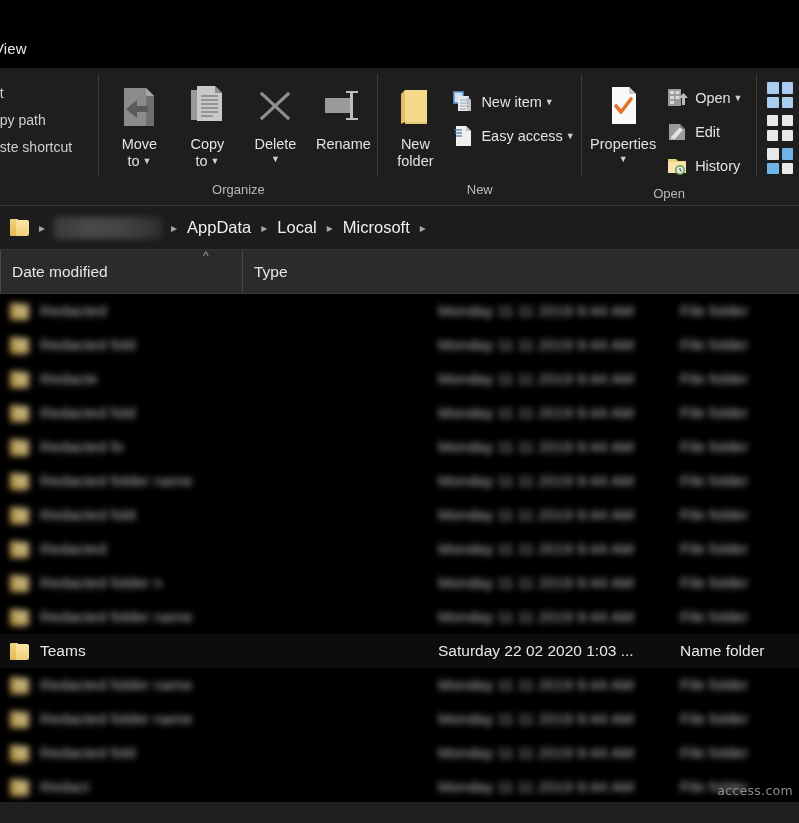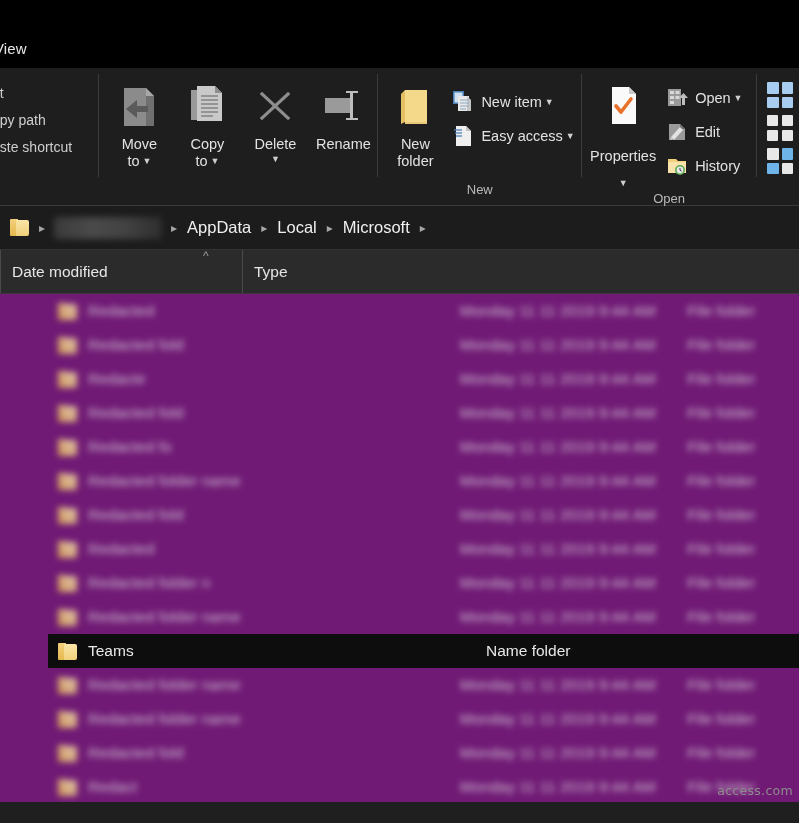--- a/index.html
+++ b/index.html
@@ -92,21 +92,21 @@
   .colhdr .ch { color: #e6e6e6; font-size: 15.5px; position: relative; height: 100%;
                 display:flex; align-items:center; cursor: default; }
   .ch.name { width: 430px; padding-left: 0; }
   .ch.date { width: 242px; padding-left: 11px; border-left: 1px solid #4a4a4a; }
   .ch.type { width: 127px; padding-left: 11px; border-left: 1px solid #4a4a4a; }
   .sort-caret {
     position: absolute; left: 203px; top: 0px; color: #9a9a9a; font-size: 12px; line-height: 12px;
   }
 
   
-  .filelist { position: relative; height: 508px; background: #701a75; overflow: hidden; padding-left: 48px; }
+  .filelist { position: relative; height: 508px; background: #000000; overflow: hidden; }
   .frow { display: flex; align-items: center; height: 34px; padding-left: 4px; cursor: default; }
   .frow .fname { width: 426px; display: flex; align-items: center; }
   .frow .fdate { width: 242px; padding-left: 8px; }
   .frow .ftype { width: 127px; padding-left: 8px; }
   .frow .txt { color: #e8e8e8; font-size: 15.5px; white-space: nowrap; overflow: hidden; }
   .frow.blur { filter: blur(3.4px); opacity: .78; }
   .frow.selected { background: #0d0d0d; }
 
   .folder-ico { width: 20px; height: 17px; margin: 0 10px 0 6px; flex: none; position: relative; }
   .folder-ico::before {
@@ -199,20 +199,21 @@
             <svg width="48" height="46" viewBox="0 0 48 46">
               <rect x="6" y="14" width="26" height="15" fill="#9a9a9a"></rect>
               <rect x="31" y="8" width="3" height="27" fill="#bdbdbd"></rect>
               <path d="M27 8 h12 M27 35 h12" stroke="#bdbdbd" stroke-width="2.2" fill="none"></path>
             </svg>
           </div>
           <div class="lbl"><span>Rename</span></div>
         </div>
 
       </div>
+      <div class="glabel">Organize</div>
     </div>
     <div class="vsep"></div>
 
     <div class="rgroup" style="width:204px;">
       <div class="gbody" style="padding-left:6px;">
         <div class="bigbtn" style="width:62px;">
           <div class="ico">
             <svg width="40" height="44" viewBox="0 0 40 44">
               <path d="M10 5 h22 v32 h-22 z" fill="#f5d98a"></path>
               <path d="M10 5 l-4 4 v30 l4 -2 z" fill="#e2bf63"></path>
@@ -258,21 +259,21 @@
             <span class="caret-d">▼</span>
           </div>
         </div>
       </div>
       <div class="glabel">New</div>
     </div>
     <div class="vsep"></div>
 
     <div class="rgroup" style="width:175px;">
       <div class="gbody" style="padding-left:4px;">
-        <div class="bigbtn" style="width:74px;gap:12px;">
+        <div class="bigbtn" style="width:74px;">
           <div class="ico">
             <svg width="40" height="46" viewBox="0 0 40 46">
               <path d="M9 3 h17 l7 7 v30 h-24 z" fill="#fafafa"></path>
               <path d="M26 3 l7 7 h-7 z" fill="#c9c9c9"></path>
               <path d="M13 22 l5 6 l10 -13" stroke="#e8722a" stroke-width="3.6" fill="none" stroke-linecap="round" stroke-linejoin="round"></path>
             </svg>
           </div>
           <div class="lbl"><span>Properties</span></div>
           <div class="caret-row">▼</div>
         </div>
@@ -451,20 +452,23 @@
           <div class="fdate"><span class="txt">Monday 11 11 2019 9:44 AM</span></div>
           <div class="ftype"><span class="txt">File folder</span></div>
         </div>
       </div>
 
     <div class="frow selected">
       <div class="fname">
         <span class="folder-ico"></span>
         <span class="txt">Teams</span>
       </div>
+      <div class="fdate">
+        <span class="txt">Saturday 22 02 2020 1:03 ...</span>
+      </div>
       <div class="ftype">
         <span class="txt">Name folder</span>
       </div>
     </div>
 
     <div id="rows-below">
         <div class="frow blur">
           <div class="fname">
             <span class="folder-ico"></span>
             <span class="txt">Redacted folder name</span>

